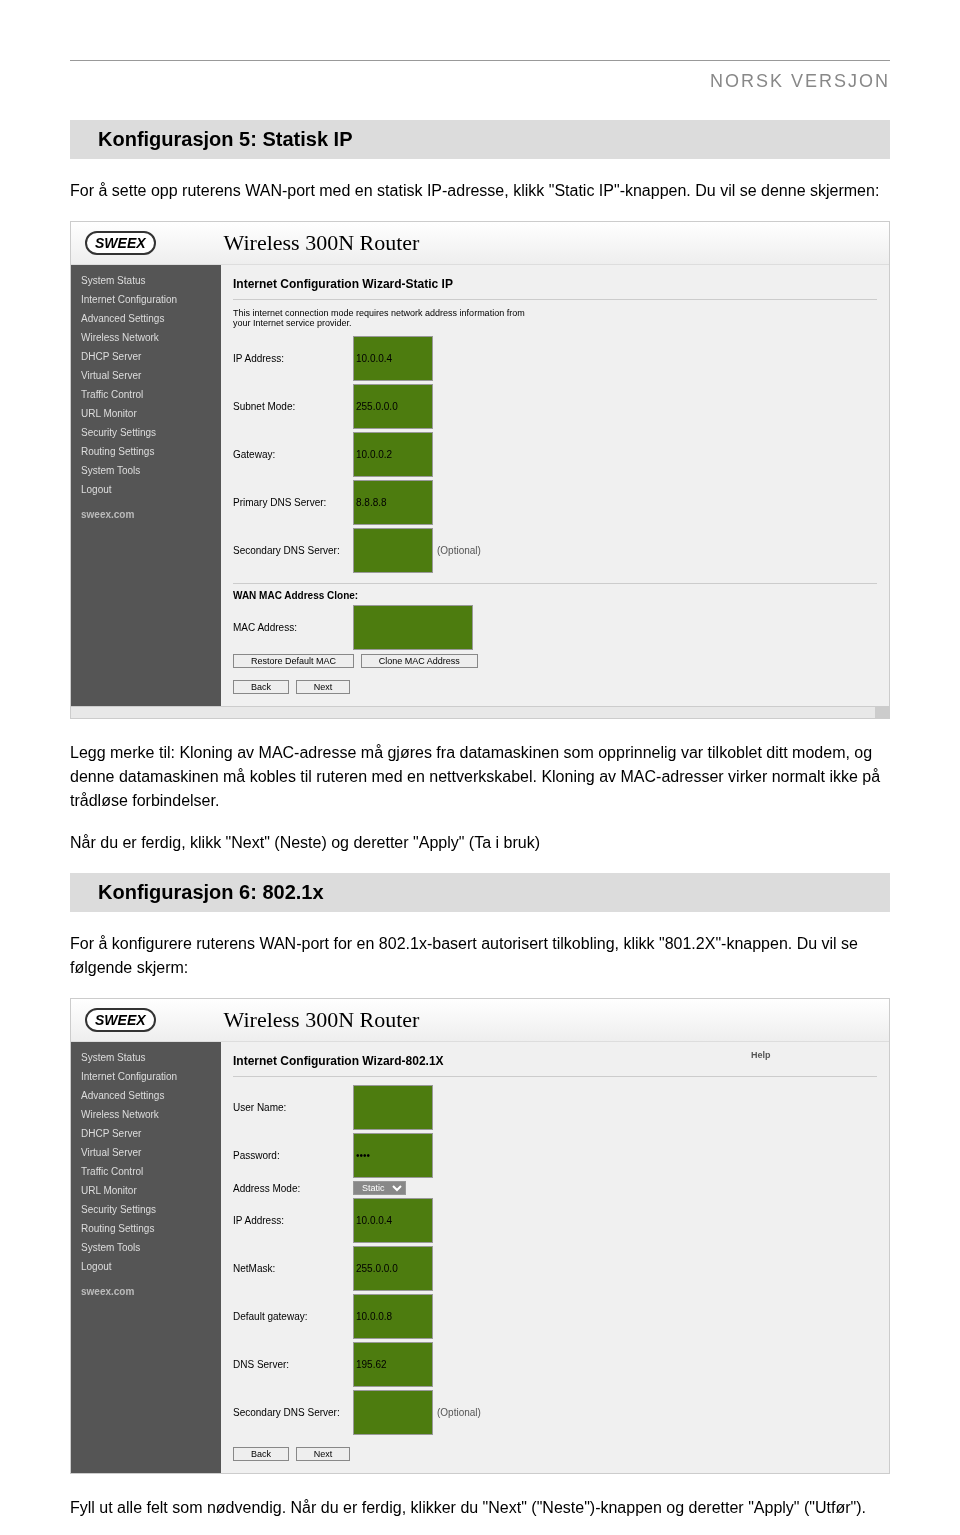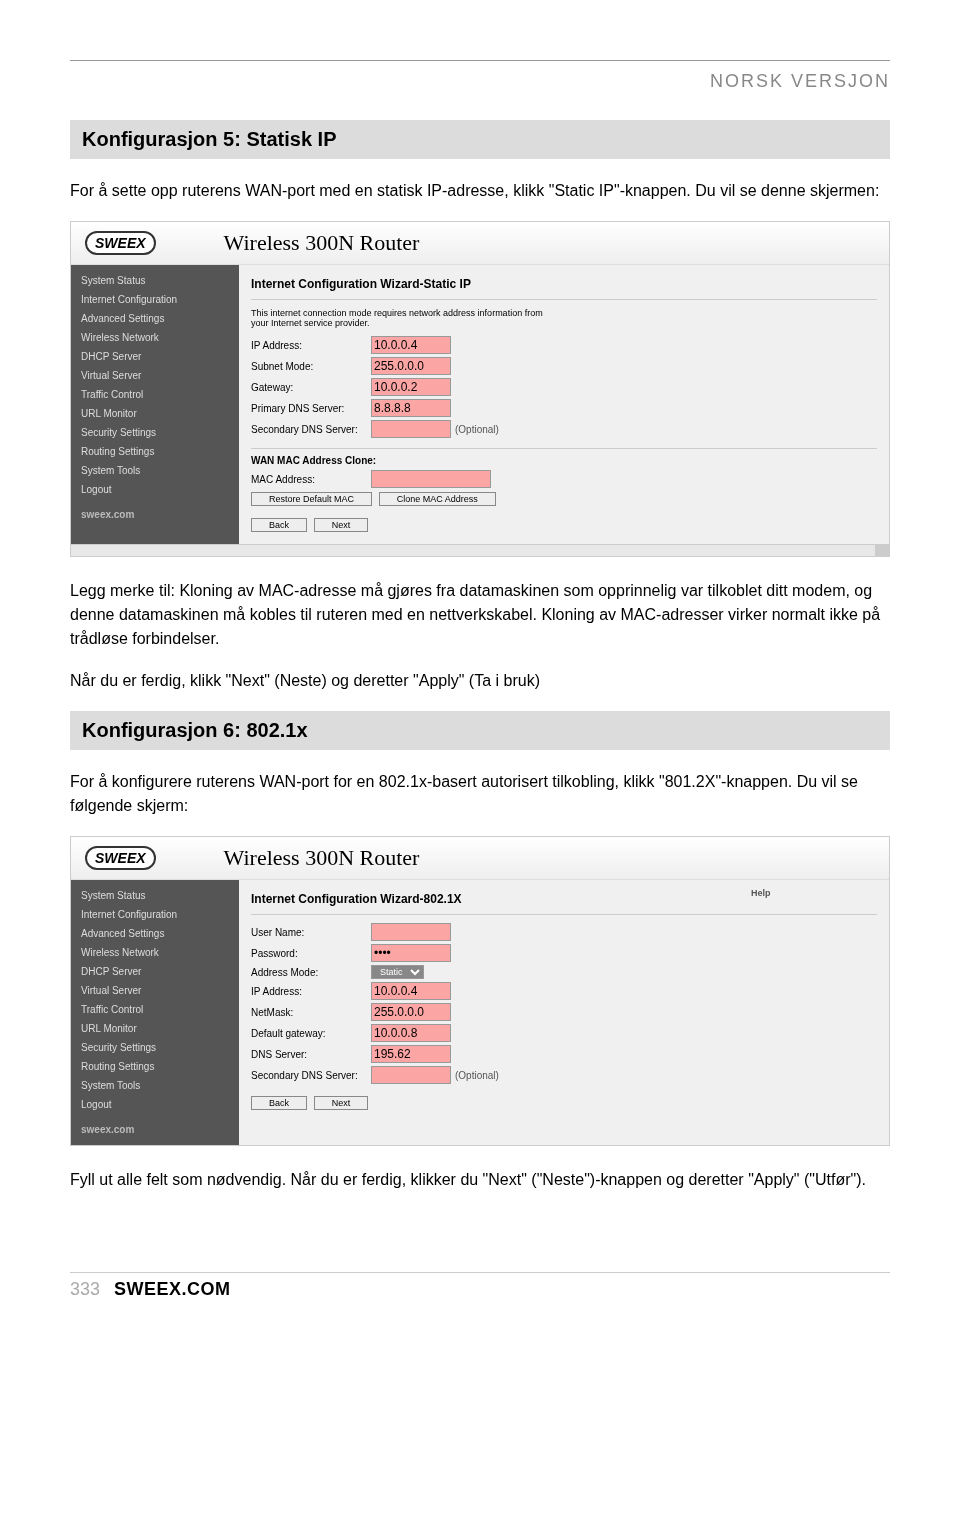--- a/index.html
+++ b/index.html
@@ -1,35 +1,35 @@
 <!DOCTYPE html>
 <html><head>
 <meta charset="utf-8">
 <style>
   * { margin: 0; padding: 0; box-sizing: border-box; }
   body { font-family: Georgia, 'Times New Roman', serif; background: #fff; width: 960px; margin: 0 auto; color: #000; }
   .page { padding: 60px 70px 40px 70px; }
   .topline { border-top: 1px solid #999; margin-bottom: 10px; }
   .header-right { text-align: right; font-family: Arial, sans-serif; font-size: 18px; letter-spacing: 2px; color: #888; margin-bottom: 28px; }
-  .section-title { background: #dcdcdc; padding: 8px 12px; font-weight: bold; font-size: 20px; font-family: Arial, sans-serif; margin-bottom: 20px; }
+  .section-title { background: #dcdcdc; padding: 8px 28px; font-weight: bold; font-size: 20px; font-family: Arial, sans-serif; margin-bottom: 20px; }
   .body-text { font-size: 16px; line-height: 1.5; margin-bottom: 18px; font-family: 'Helvetica Neue', Arial, sans-serif; font-weight: 300; }
   .screenshot { width: 100%; margin-bottom: 22px; }
   .router-frame { border: 1px solid #ccc; background: #f7f7f7; font-family: Arial, sans-serif; }
   .router-top { display: flex; align-items: center; background: linear-gradient(#fff,#eee); padding: 8px 14px; border-bottom: 1px solid #ddd; }
   .logo { border: 2px solid #333; border-radius: 12px; padding: 2px 8px; font-weight: bold; font-style: italic; font-size: 14px; background: #fff; margin-right: 8px; }
   .router-title { font-size: 22px; margin-left: 60px; font-family: Georgia, serif; }
   .router-body { display: flex; }
-  .sidebar { width: 168px; background: #555; color: #ddd; font-size: 10px; padding: 6px 0; }
+  .sidebar { width: 150px; background: #555; color: #ddd; font-size: 10px; padding: 6px 0; }
   .sidebar div { padding: 4px 10px; white-space: nowrap; }
   .sidebar .brand { padding-top: 10px; font-weight: bold; color: #bbb; }
   .main-panel { flex: 1; background: #f0f0f0; padding: 12px; font-size: 10px; position: relative; }
   .panel-title { font-weight: bold; font-size: 12px; border-bottom: 1px solid #ccc; padding-bottom: 8px; margin-bottom: 8px; }
   .form-row { display: flex; align-items: center; margin-bottom: 3px; }
   .form-row label { width: 120px; }
-  .form-row input[type=text], .form-row input[type=password] { width: 80px; font-size: 12px; padding: 1px 2px; border: 1px solid #999; background: #fca5a5; }
+  .form-row input[type=text], .form-row input[type=password] { width: 80px; font-size: 10px; padding: 16px 2px; border: 1px solid #999; background: #4d7c0f; }
   .form-row select { font-size: 9px; border: 1px solid #999; background: #888; color: #fff; padding: 0 4px; }
   .opt { margin-left: 4px; color: #555; }
   .mac-section { margin-top: 10px; border-top: 1px solid #ccc; padding-top: 6px; }
   .btn-small { font-size: 9px; padding: 1px 17px; border: 1px solid #888; background: #eee; margin-right: 4px; }
   .nav-btns { margin-top: 12px; }
   .helpbox { position: absolute; right: 8px; top: 8px; width: 130px; font-size: 8px; color: #555; line-height: 1.3; }
   .helpbox strong { display: block; margin-bottom: 2px; font-size: 9px; }
   .footer { display: flex; justify-content: flex-start; align-items: center; gap: 14px; margin-top: 80px; border-top: 1px solid #ccc; padding-top: 6px; }
   .pagenum { color: #aaa; font-size: 18px; font-family: Arial, sans-serif; }
   .brand-footer { font-weight: bold; font-family: Arial, sans-serif; font-size: 18px; letter-spacing: 0.5px; }

